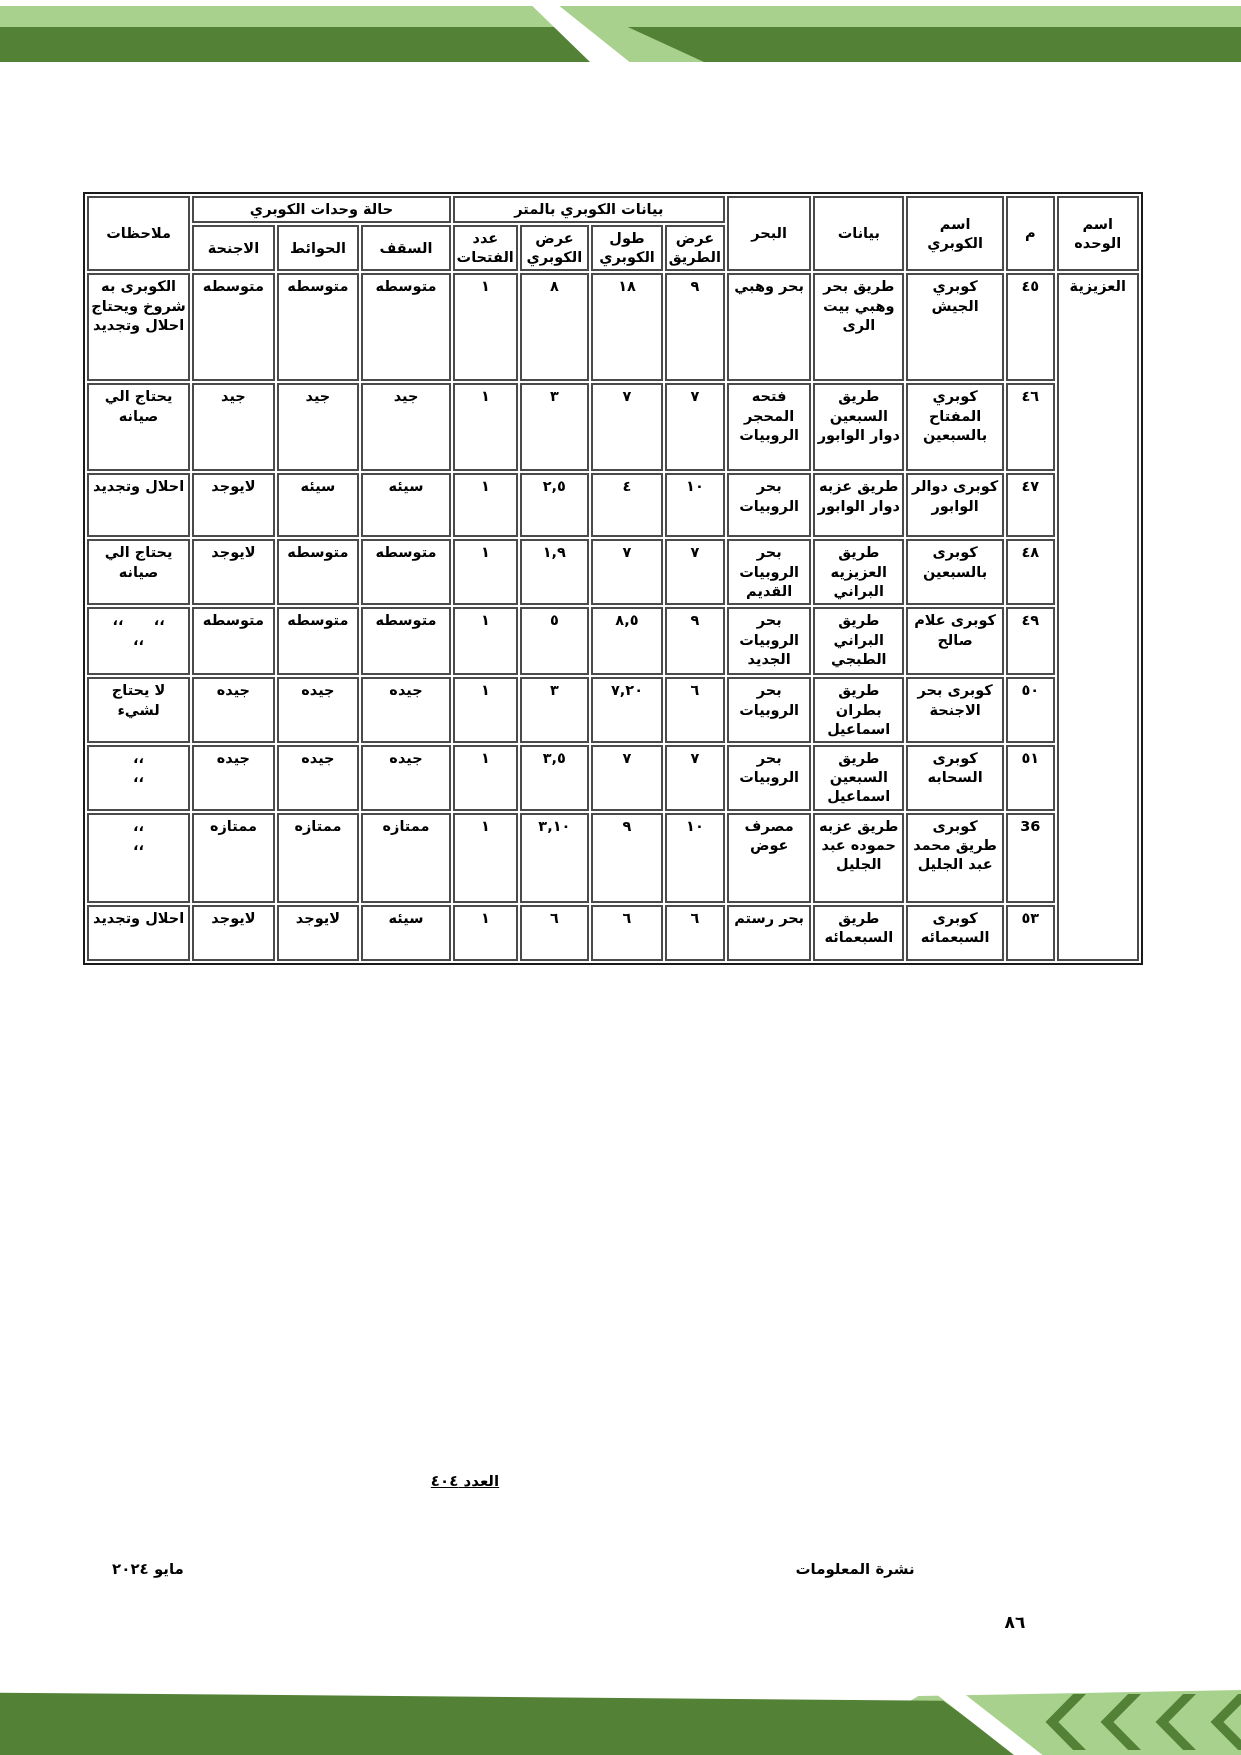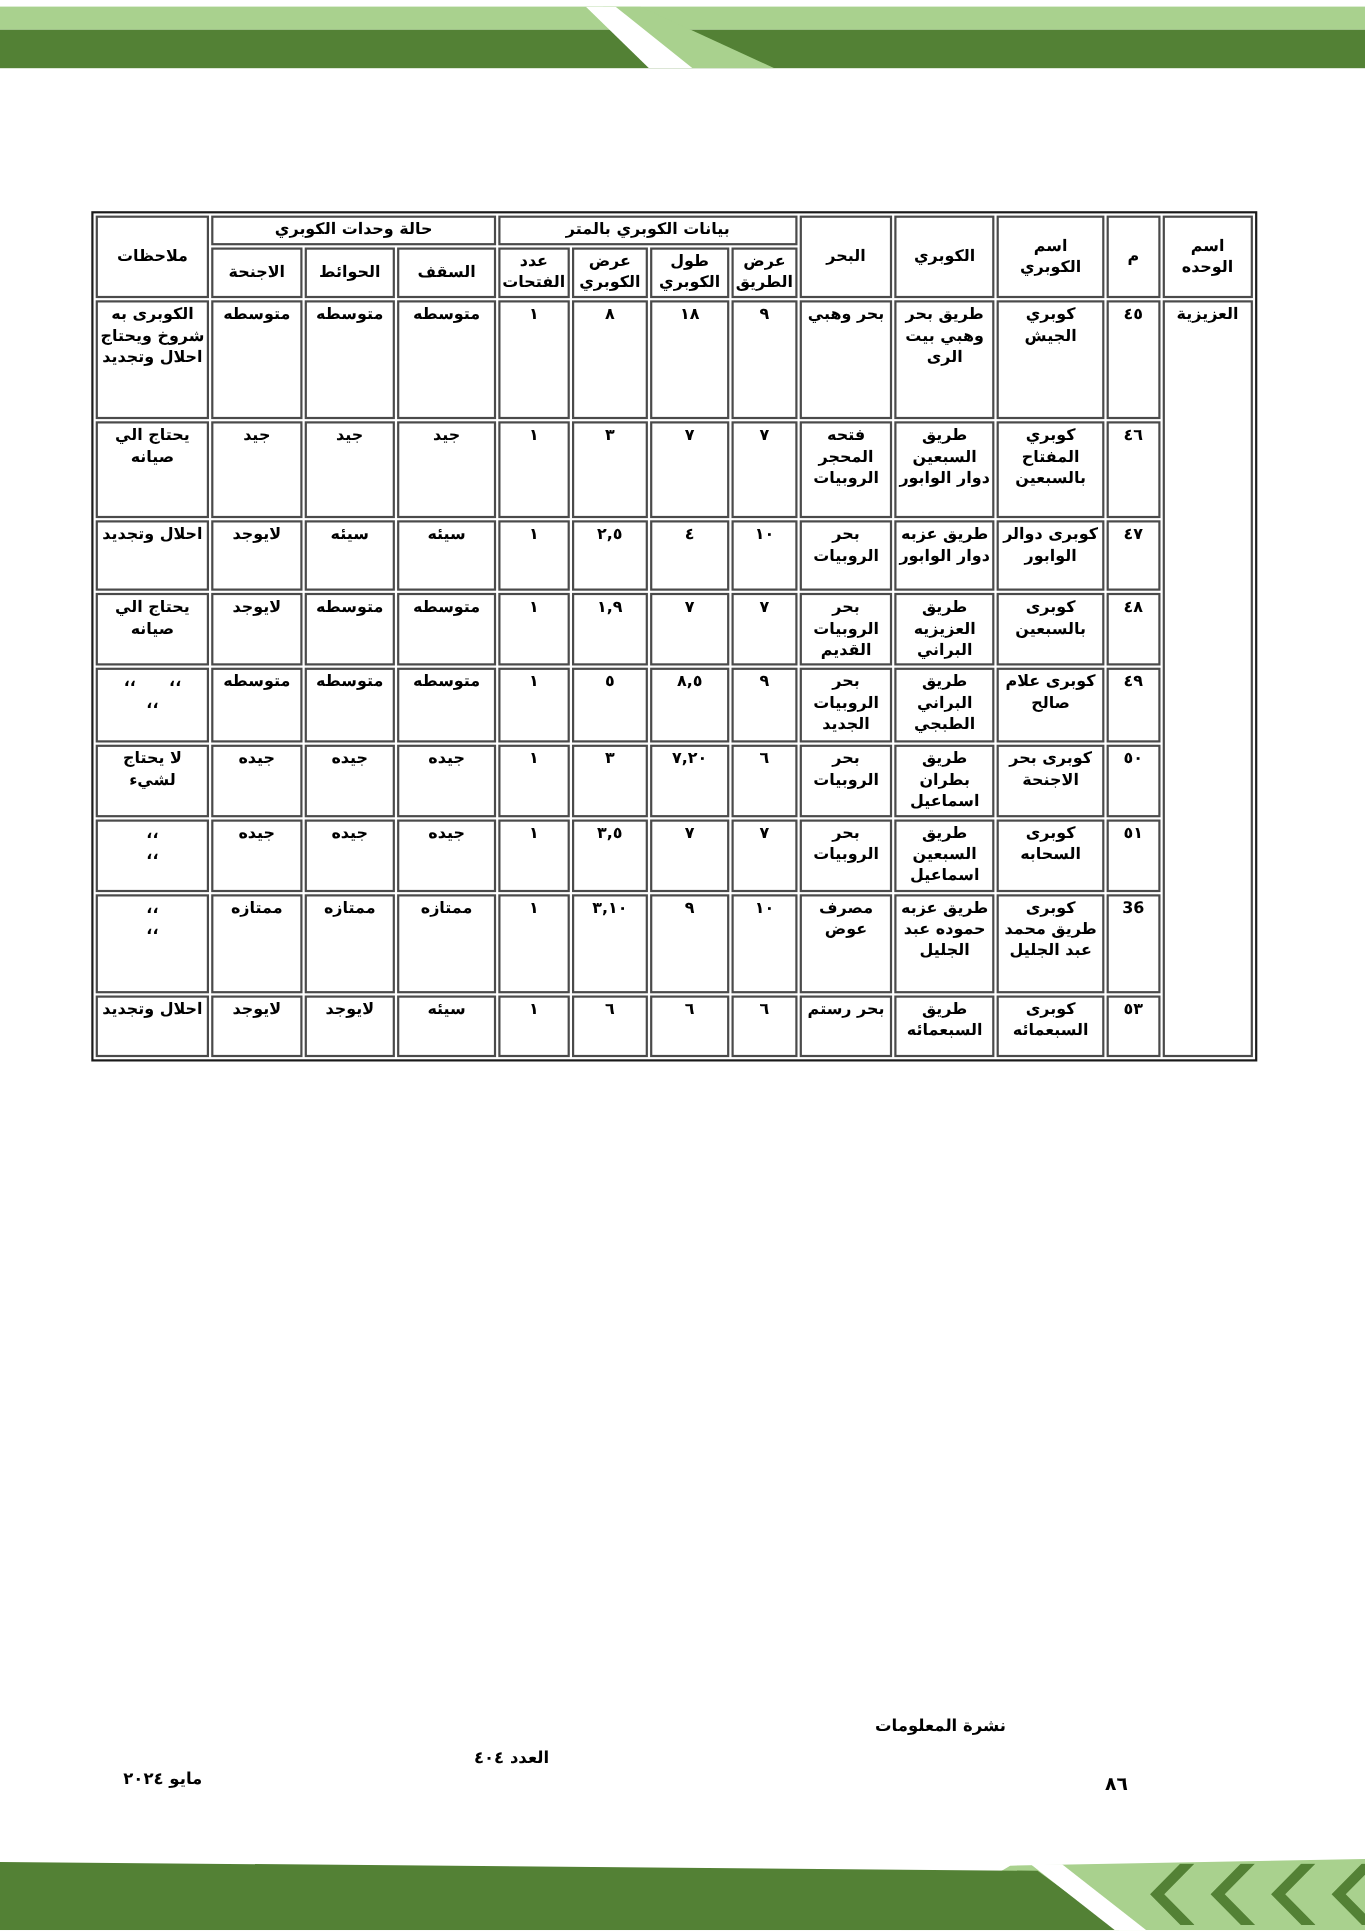--- a/index.html
+++ b/index.html
@@ -52,22 +52,22 @@
   table.main td{vertical-align:top;}
   td.unit{vertical-align:top;padding-top:62px;font-size:15.5px;}
   td.notes{white-space:pre-line;}
   tr.hr1{height:26px;} tr.hr2{height:46px;}
   tr.r0{height:108px;} tr.r1{height:88px;} tr.r2{height:64px;}
   tr.r3{height:66px;} tr.r4{height:68px;} tr.r5{height:64px;}
   tr.r6{height:66px;} tr.r7{height:90px;} tr.r8{height:56px;}
   
   .footer-item{position:absolute;font-weight:bold;font-size:15px;color:#000;}
   .f-pub{top:1560px;left:795px;width:120px;text-align:center;}
-  .f-issue{top:1589px;left:420px;width:90px;text-align:center;}
-  .f-date{top:1560px;left:108px;width:80px;text-align:center;margin-top:48px;}
+  .f-issue{top:1472px;left:420px;width:90px;text-align:center;text-decoration:underline;}
+  .f-date{top:1560px;left:108px;width:80px;text-align:center;}
   .f-page{top:1612px;left:995px;width:40px;text-align:center;font-size:17px;}
 </style>
 </head>
 <body>
 
 <div id="page">
 
   <div class="top-banner">
     <div class="top-light" style="background:#a9d18e;"></div>
     <div class="top-dark" style="background:#538135;"></div>
@@ -89,21 +89,21 @@
       <col style="width:87px">
         <col style="width:80px">
         <col style="width:80px">
       <col style="width:100px">
     </colgroup>
     <tbody>
         <tr class="hr1">
       <th rowspan="2">اسم الوحده</th>
       <th rowspan="2">م</th>
       <th rowspan="2">اسم الكوبري</th>
-      <th rowspan="2">الكوبري</th>
+      <th rowspan="2">بيانات</th>
       <th rowspan="2">البحر</th>
       <th colspan="4">بيانات الكوبري بالمتر</th>
       <th colspan="3">حالة وحدات الكوبري</th>
       <th rowspan="2">ملاحظات</th>
     </tr>
     <tr class="hr2">
       <th>عرض الطريق</th>
       <th>طول الكوبري</th>
       <th>عرض الكوبري</th>
       <th>عدد الفتحات</th>

